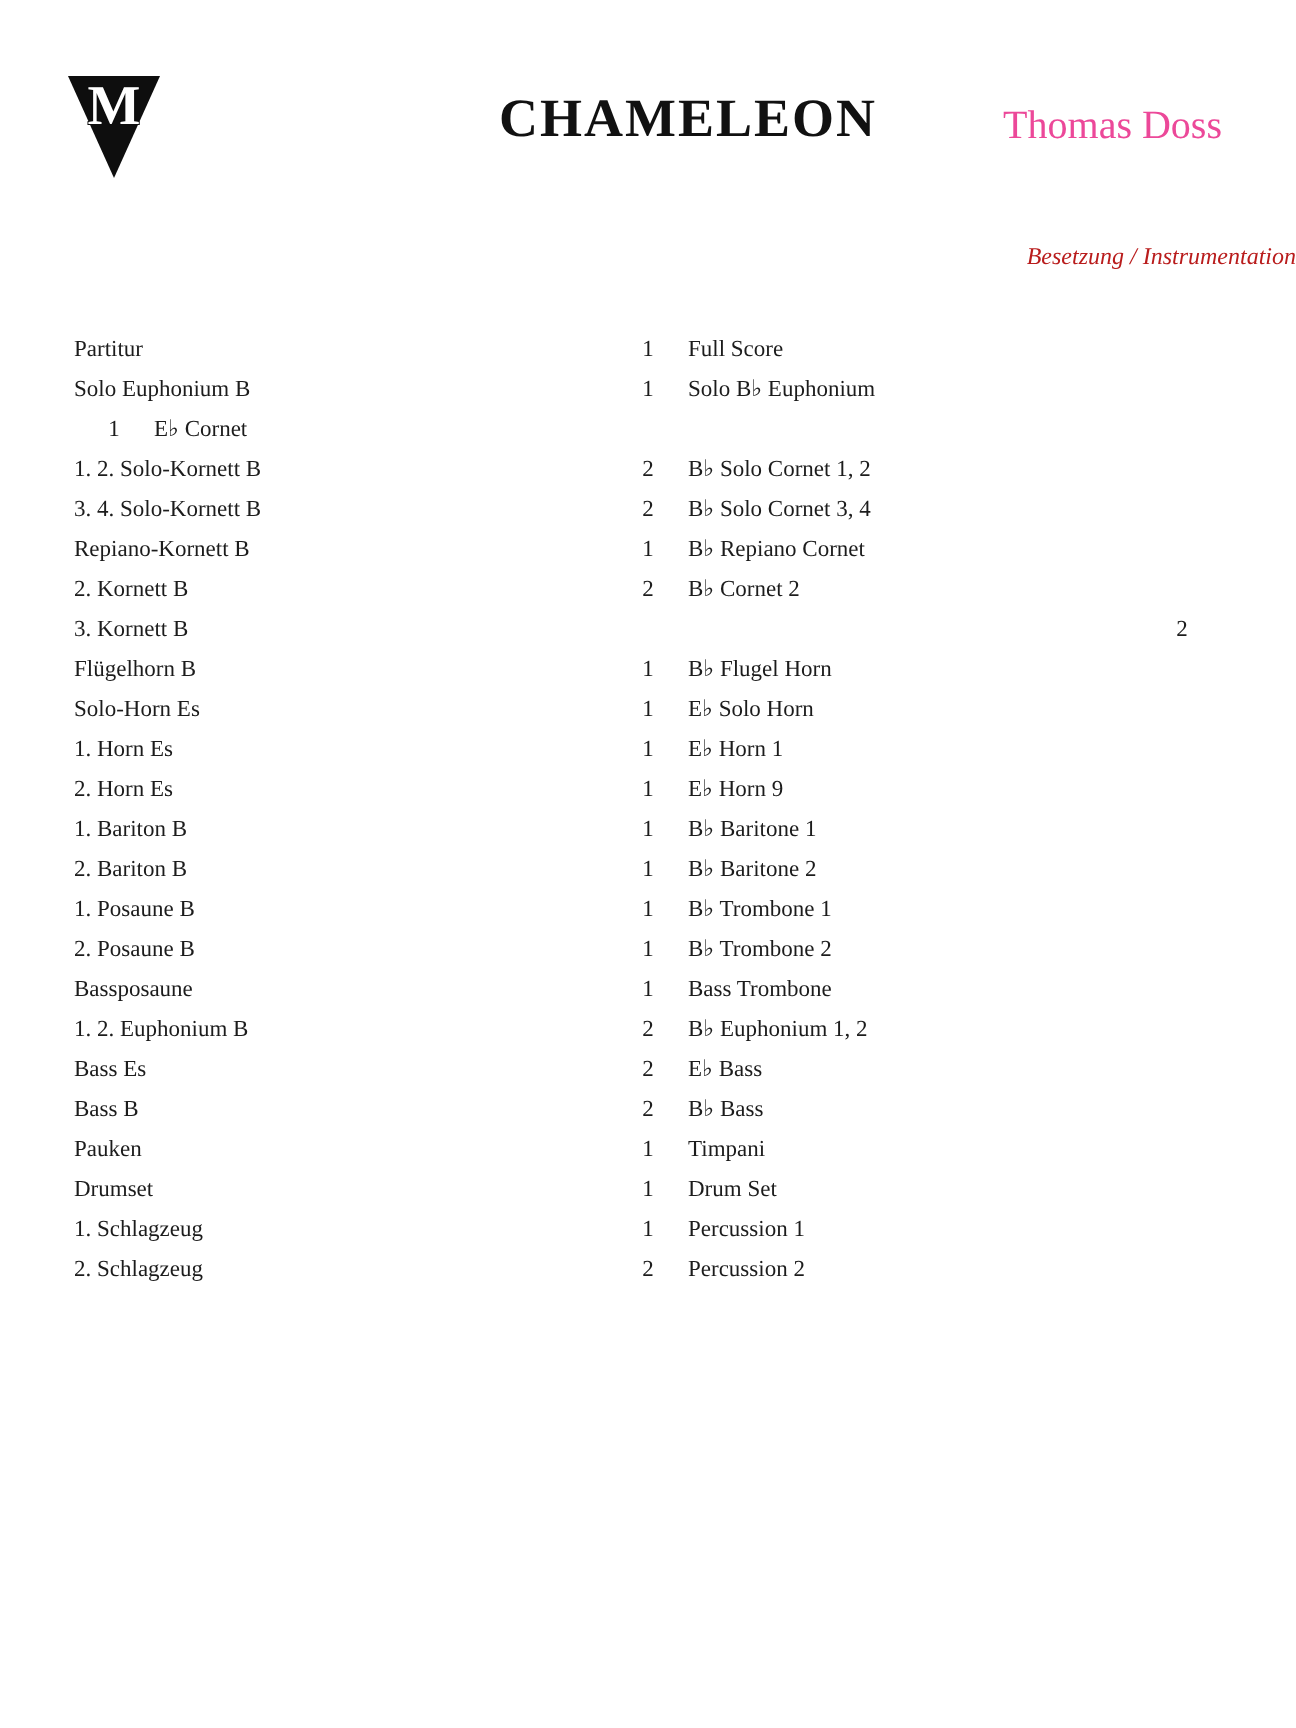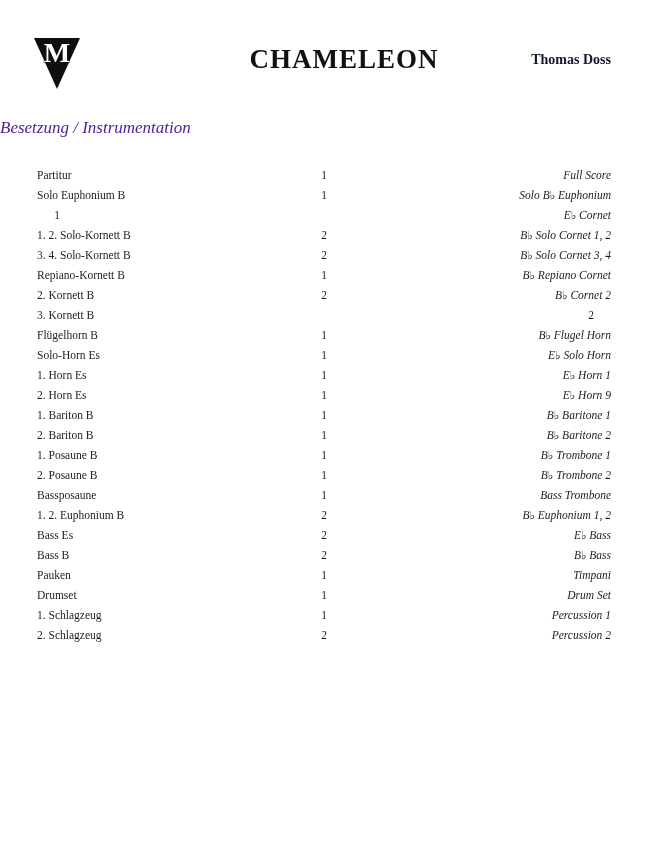--- a/index.html
+++ b/index.html
@@ -32,34 +32,34 @@
     font-size: 27px;
     font-weight: bold;
     letter-spacing: 1px;
     color: #111111;
     padding-left: 40px;
   }
   .composer {
     position: absolute;
     right: 37px;
     top: 52px;
-    font-size: 14px;
-    font-weight: bold;
-    color: #0f172a;
+    font-size: 20px;
+    font-weight: normal;
+    color: #ec4899;
   }
   .subheader {
     position: absolute;
     left: 0;
     right: 0;
     top: 121px;
-    text-align: left;
-    font-size: 17px;
+    text-align: right;
+    font-size: 12px;
     font-style: italic;
     line-height: 14px;
-    color: #4c1d95;
+    color: #b91c1c;
   }
   .subheader .line2 {
     text-decoration: underline;
   }
   .inst-table {
     position: absolute;
     left: 37px;
     right: 37px;
     top: 165px;
   }
@@ -75,23 +75,22 @@
     text-align: left;
     white-space: nowrap;
   }
   .inst-row .col-qty {
     width: 40px;
     text-align: center;
     white-space: nowrap;
   }
   .inst-row .col-en {
     flex: 1 1 0;
-    text-align: right;
+    text-align: left;
     white-space: nowrap;
-    font-style: italic;
   }
 </style>
 </head>
 <body>
 
 <div class="page">
 
   <svg class="logo" viewBox="0 0 48 56" xmlns="http://www.w3.org/2000/svg">
     <polygon points="1,3 47,3 24,54" fill="#0e0e0e"></polygon>
     <text x="24" y="27" text-anchor="middle" font-family="Liberation Serif, DejaVu Serif, serif" font-size="28" font-weight="bold" fill="#ffffff" stroke="#0e0e0e" stroke-width="1" paint-order="stroke">M</text>

